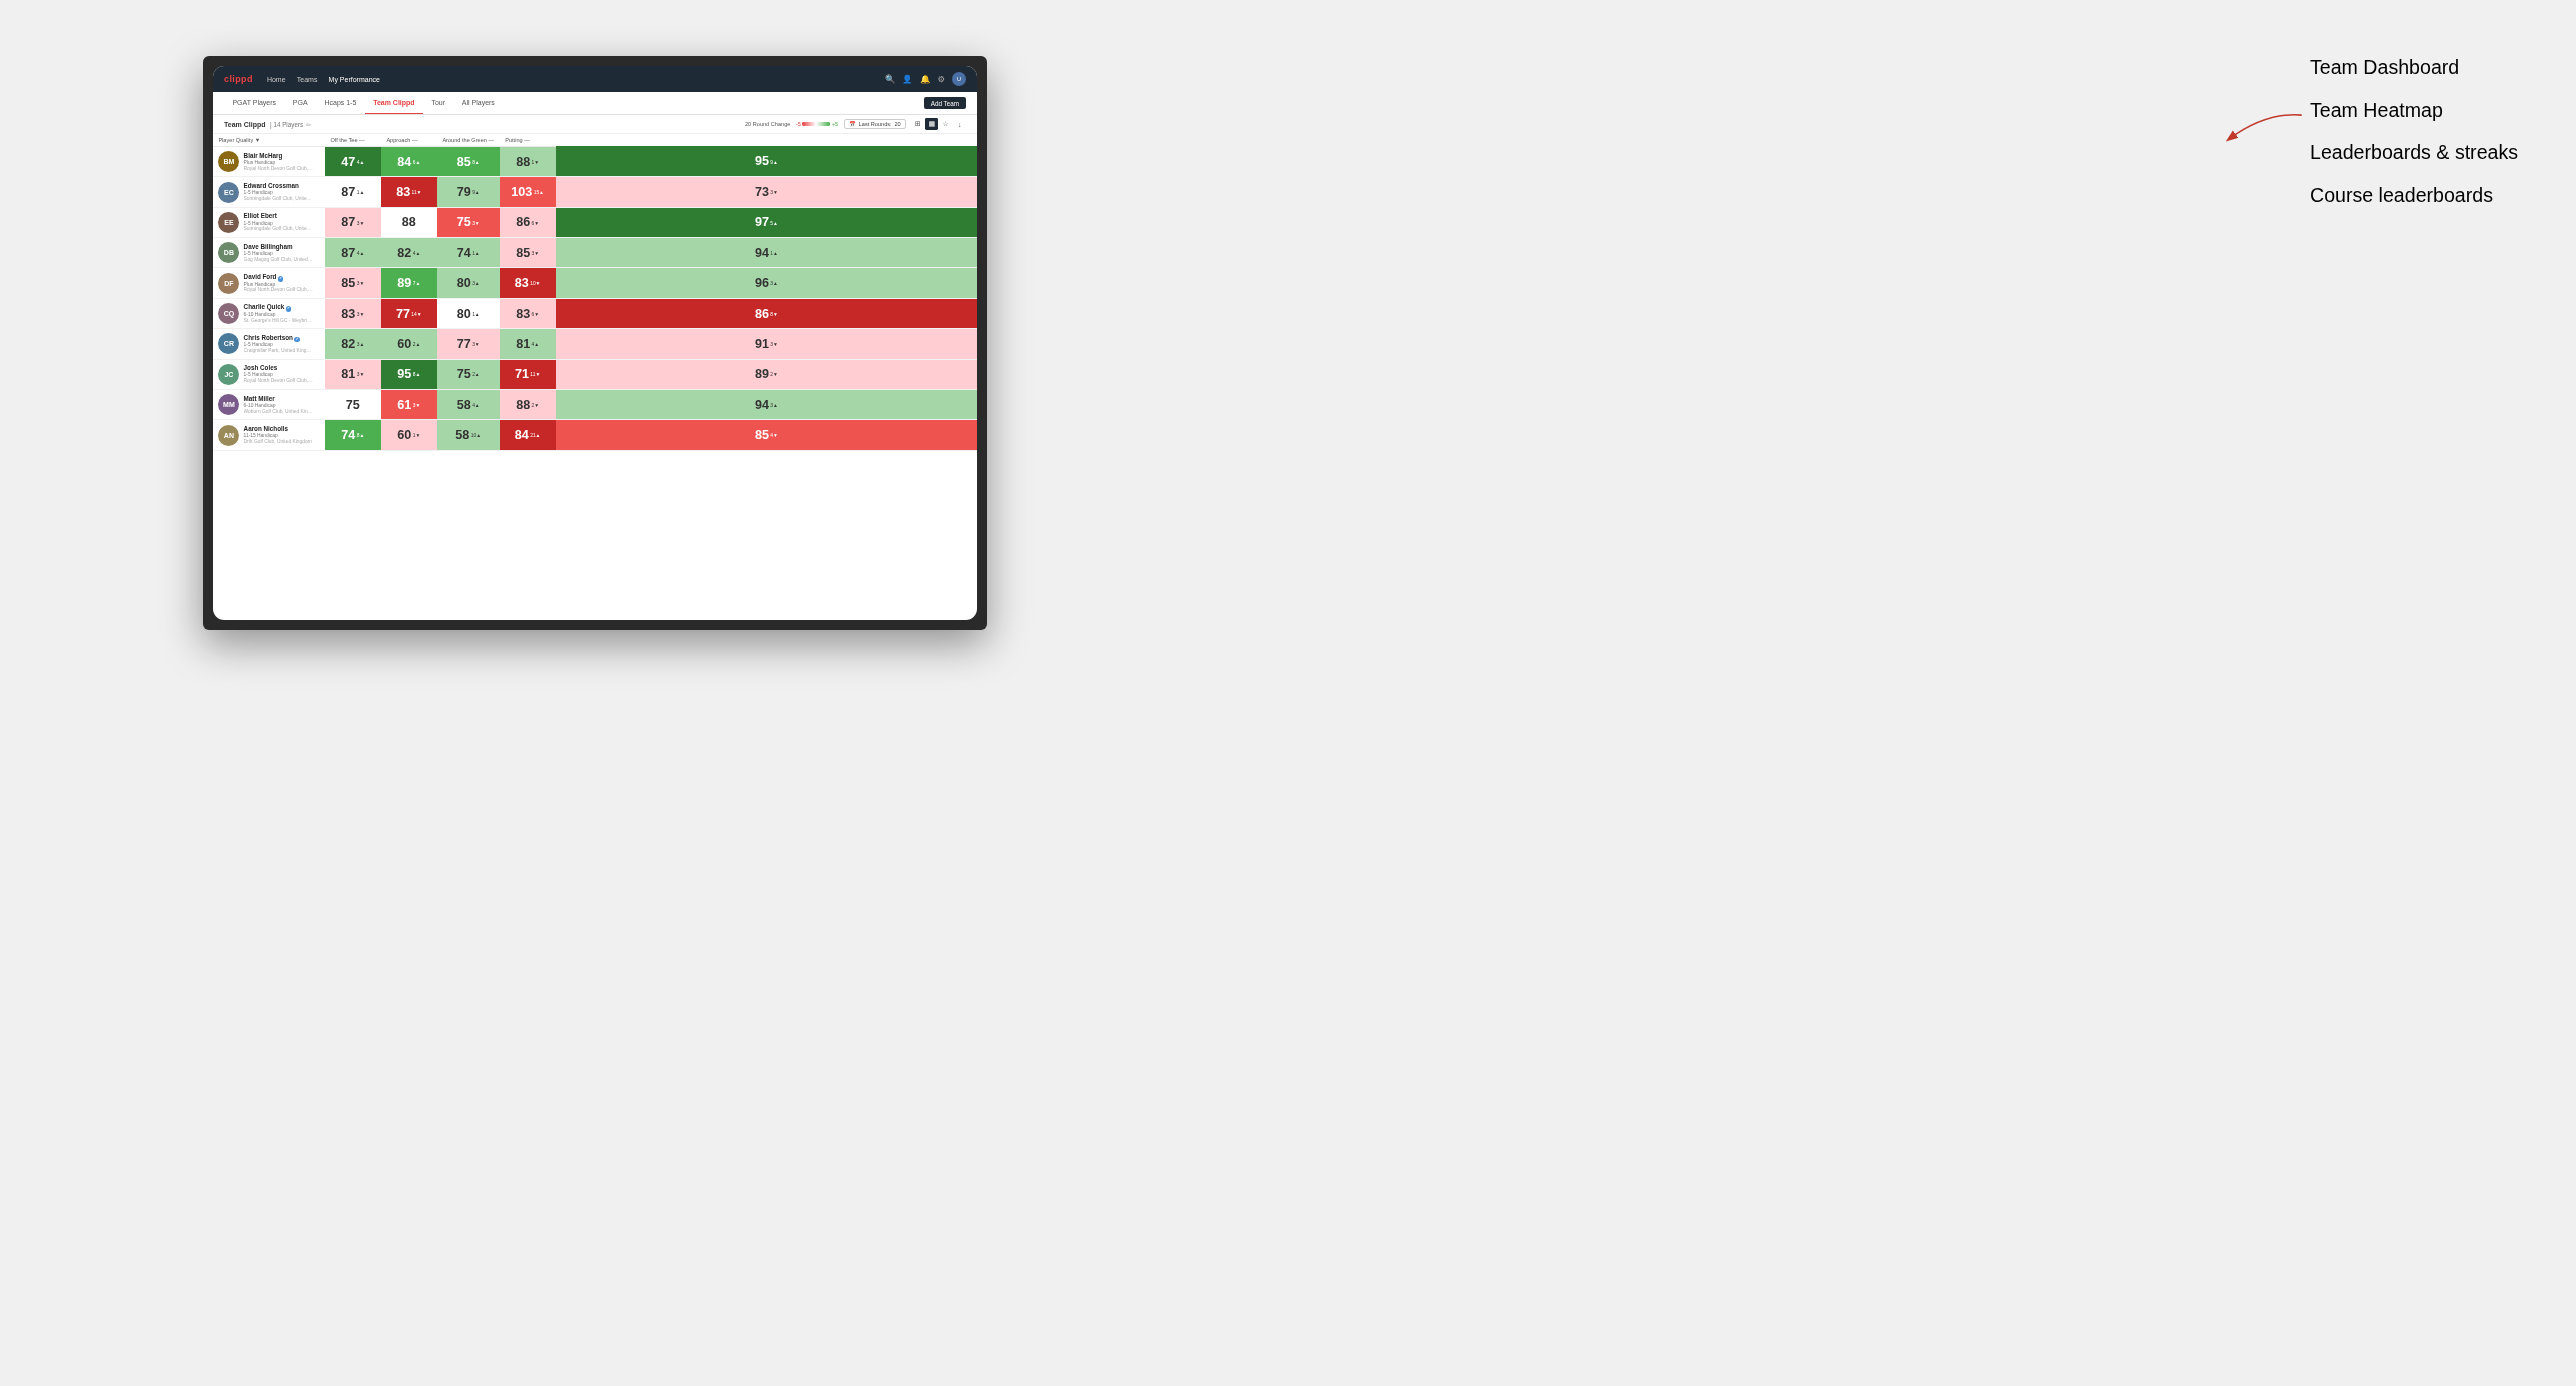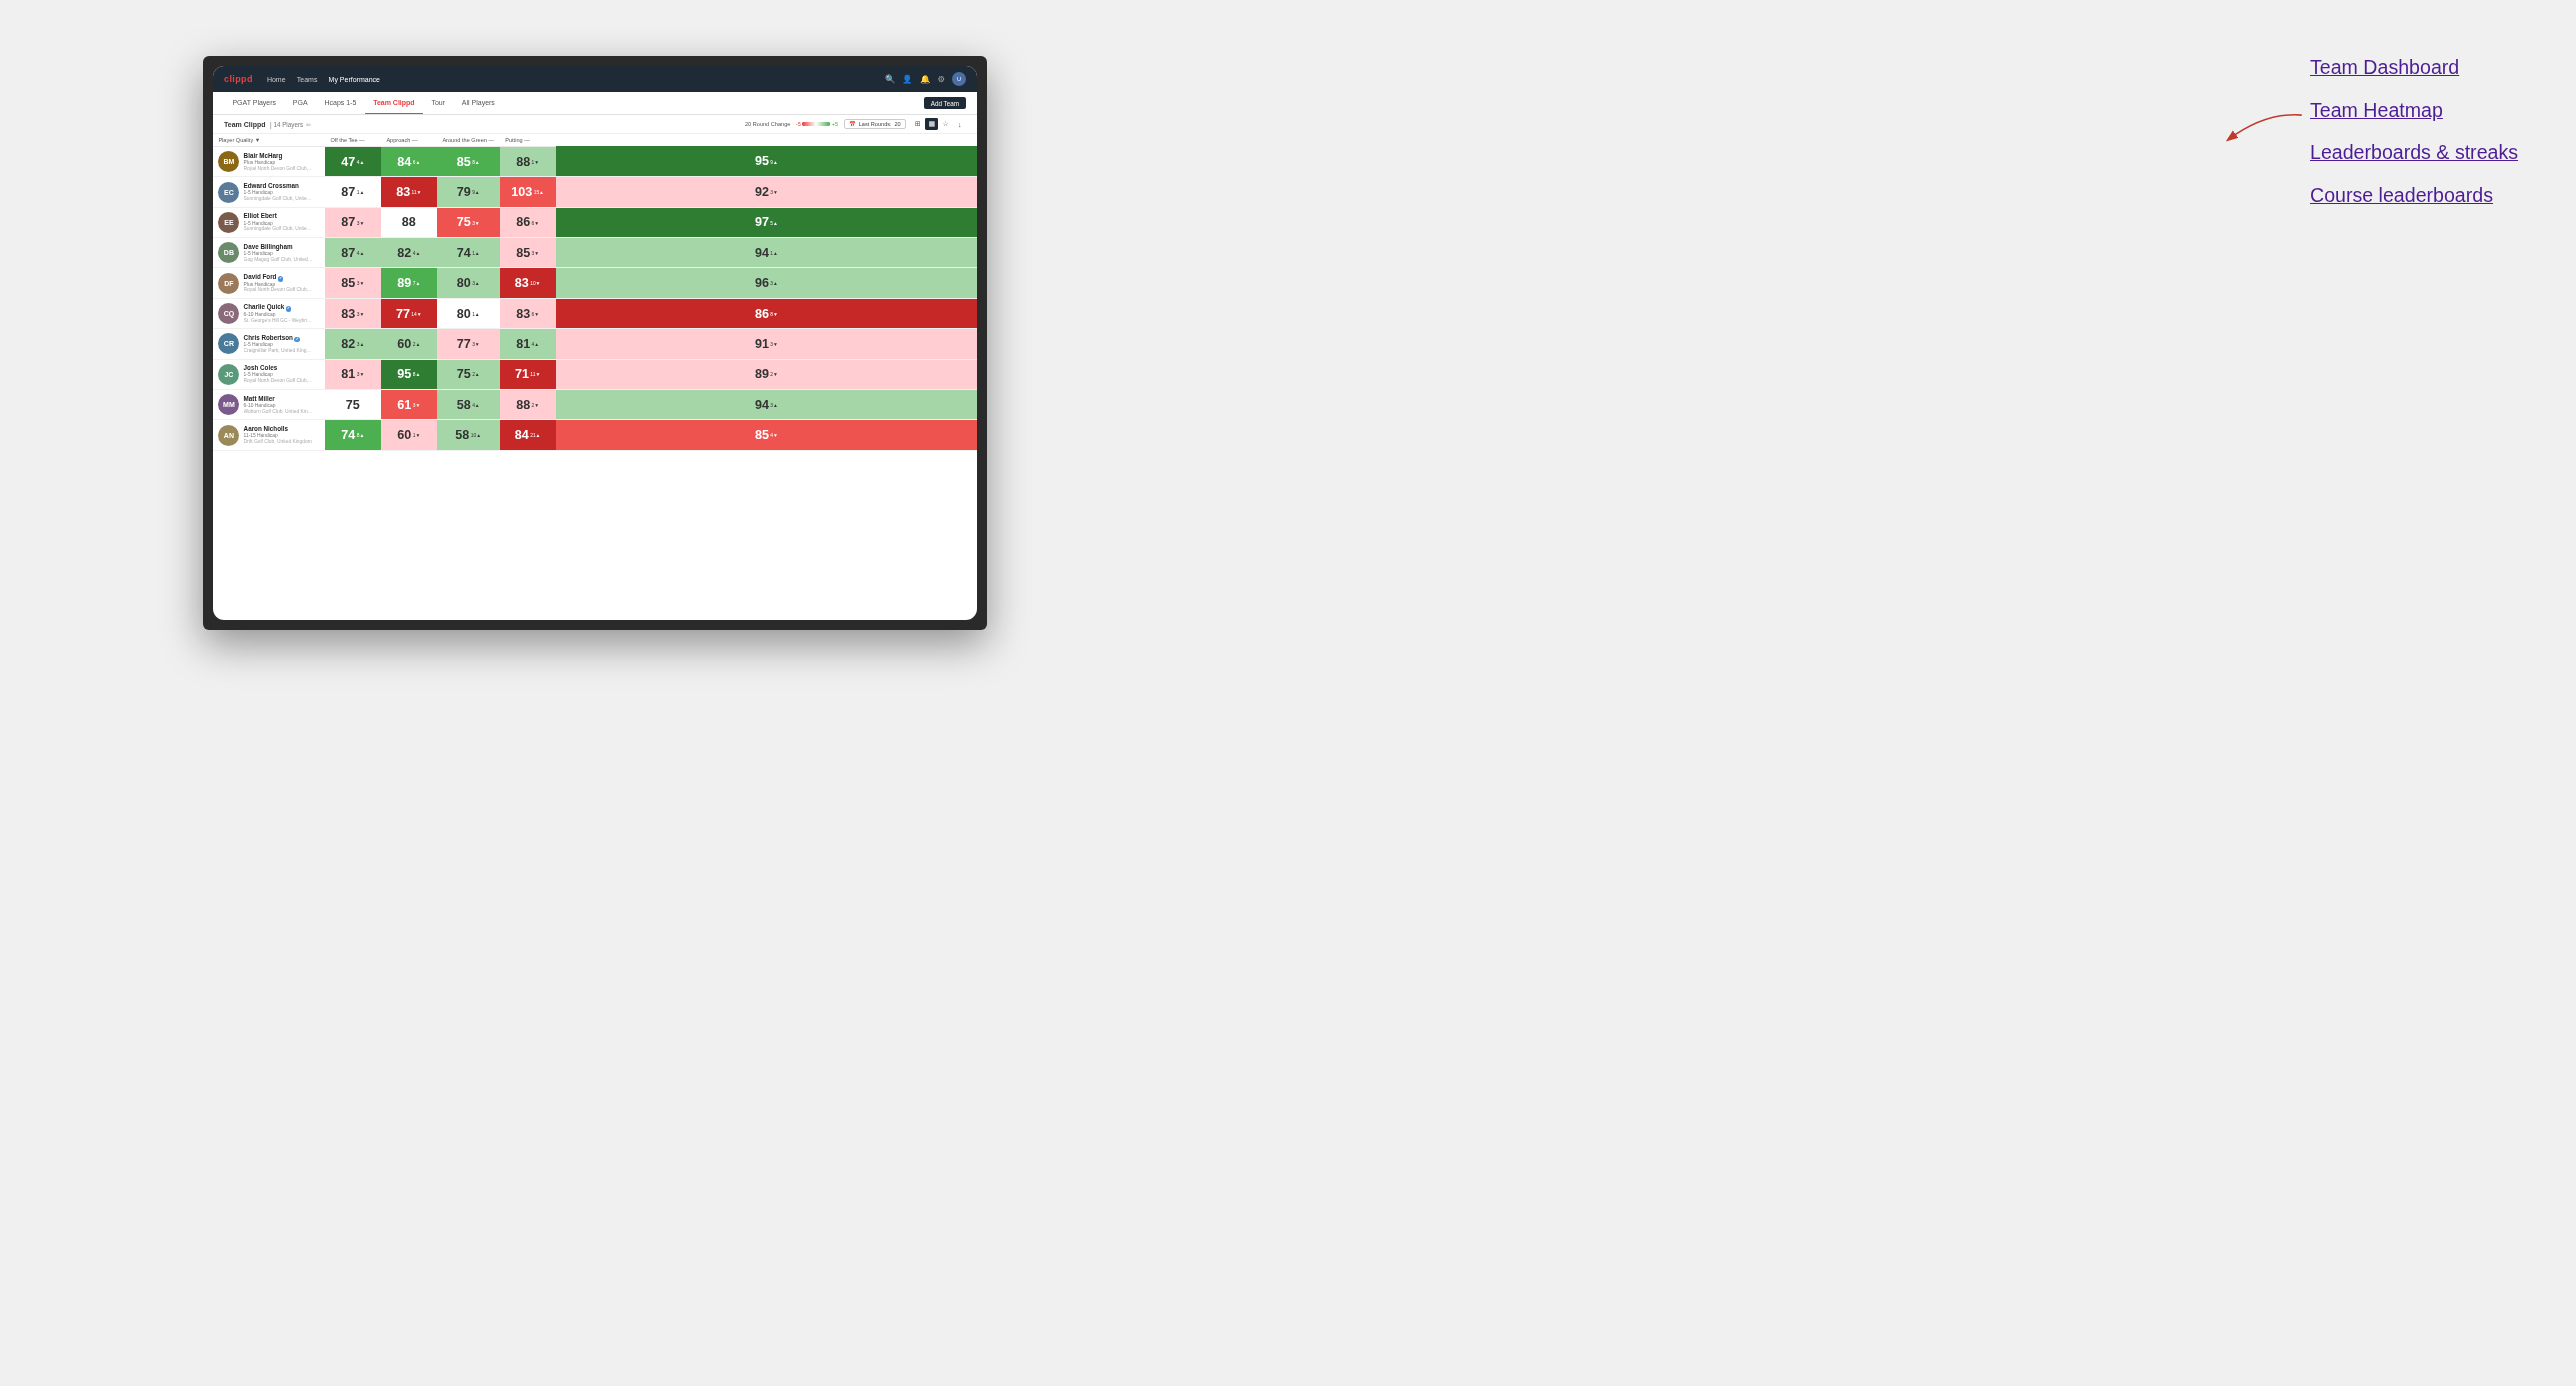--- a/index.html
+++ b/index.html
@@ -300,23 +300,22 @@
       margin-bottom: 28px;
     }
     .annotation-items {
       display: flex;
       flex-direction: column;
       gap: 19.6px;
       margin-top: 14px;
     }
     .annotation-item {
       font-size: 19.6px;
-      color: #4c1d95;
+      color: #000000;
       font-weight: 400;
-      text-decoration: underline;
     }
     .arrow-red {
       position: absolute;
       right: 252px;
       top: 105px;
       width: 140px;
       height: 56px;
     }
   </style>
 </head>
@@ -463,21 +462,21 @@
       </div>
     </td>
               <td class="score-cell" style="background: rgb(239, 83, 80); color: rgb(255, 255, 255);">
       <div class="score-box">
         <span class="score-main">103</span>
         <span class="score-change" style="font-size:4.9px;margin-top:1.4px;">15▲</span>
       </div>
     </td>
               <td class="score-cell" style="background: rgb(255, 205, 210); color: rgb(51, 51, 51);">
       <div class="score-box">
-        <span class="score-main">92</span>
+        <span class="score-main">73</span>
         <span class="score-change" style="font-size:4.9px;margin-top:1.4px;">3▼</span>
       </div>
     </td>
             </tr>
             <tr>
               <td>
     <div class="player-cell">
       <div class="player-avatar" style="background:#7a5a4a">EE</div>
       <div class="player-info">
         <span class="player-name">Elliot Ebert</span>

